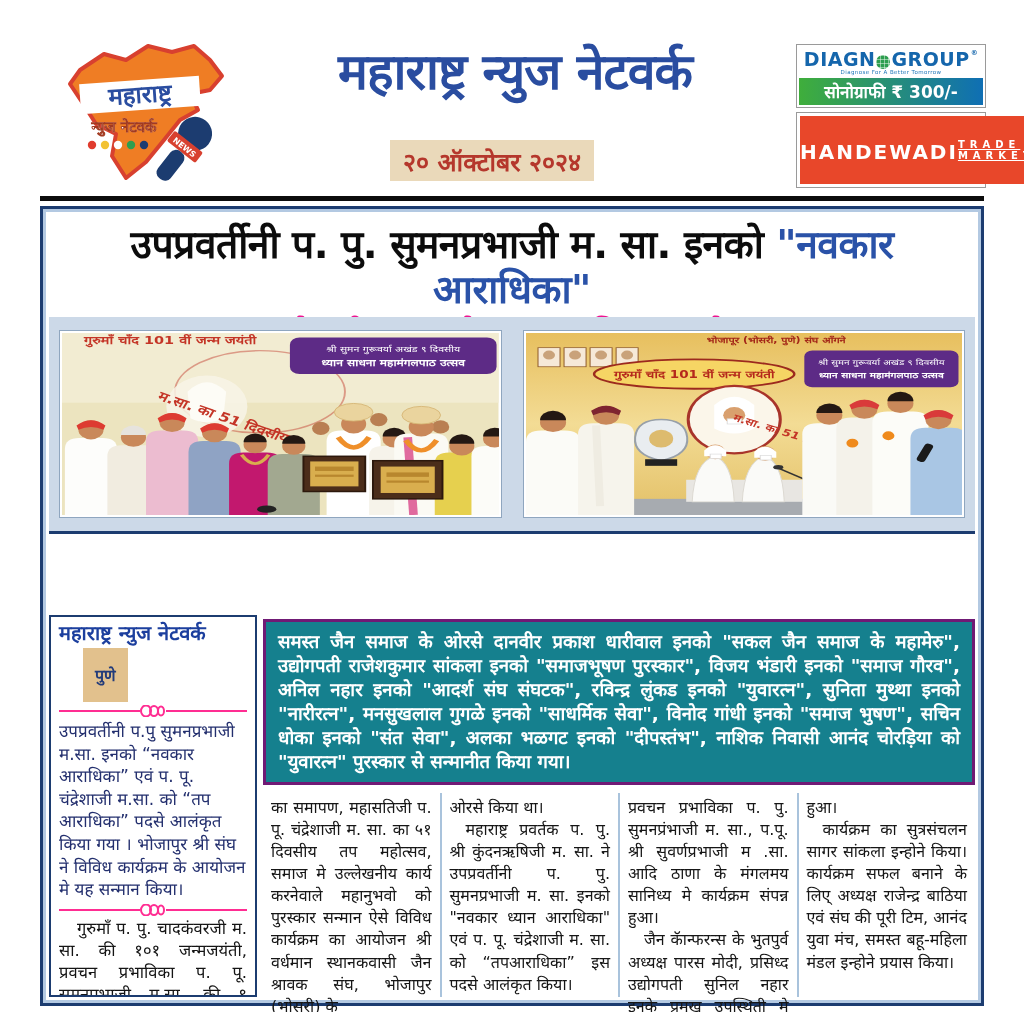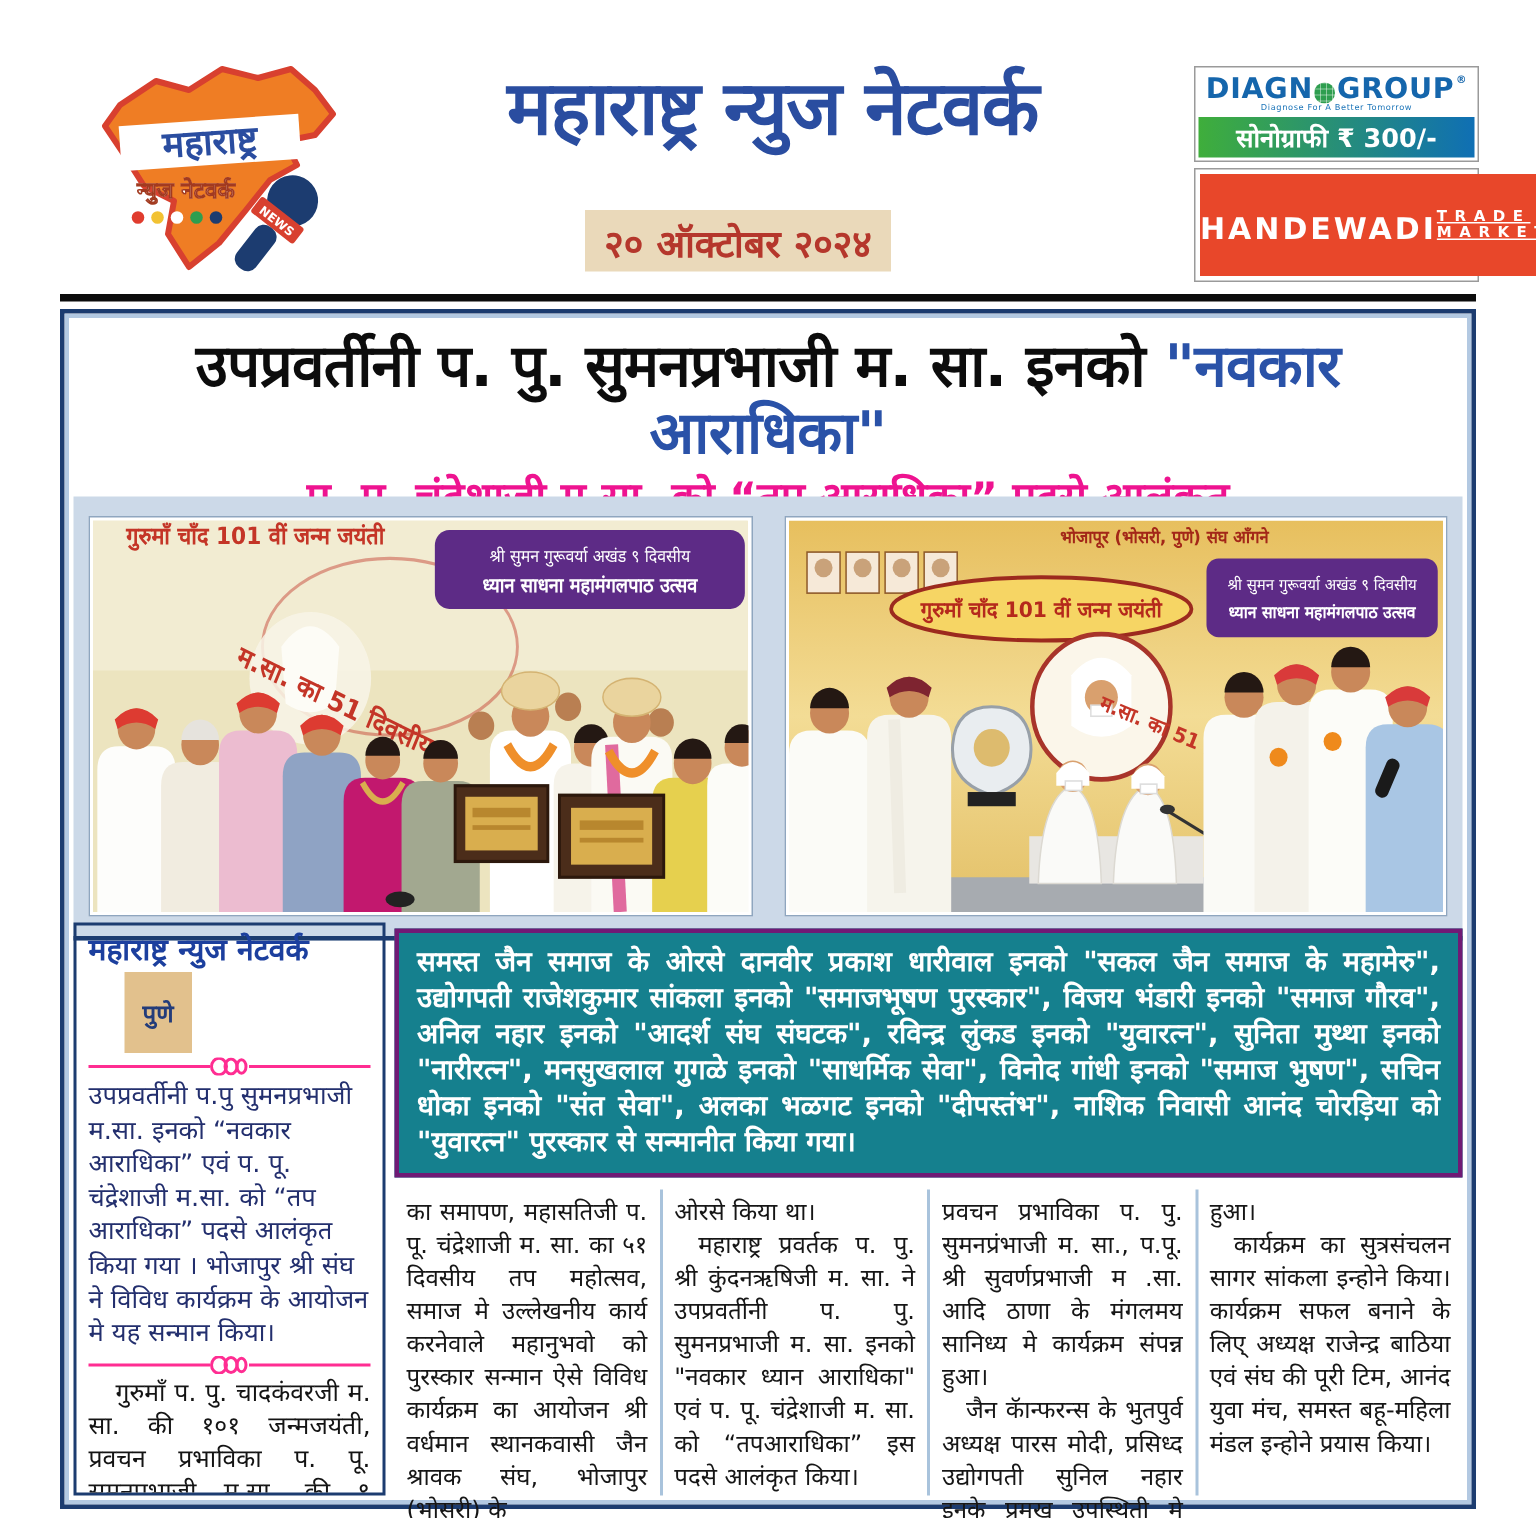--- a/index.html
+++ b/index.html
@@ -36,21 +36,21 @@
 
   
   .article{left:40px;top:206px;width:944px;height:800px;border:3px solid #1c3c70;background:#fff;
            box-shadow:inset 0 0 0 3px #b3c9e2;box-sizing:border-box;}
   .article-inner{position:absolute;inset:6px;}
   .headline-wrap{top:0;left:8px;right:8px;text-align:center;}
   .hl{font-size:39px;font-weight:800;margin:8px 0 2px;line-height:1.15;letter-spacing:-.5px;}
   .hl-black{color:#0c0c0c;} .hl-blue{color:#2a52a8;}
   .sub-hl{font-size:28px;font-weight:800;color:#ee1390;margin:2px 0 6px;line-height:1.2;}
 
-  .photos-panel{top:116px;left:0;right:0;height:296px;background:#ccd9e8;border-bottom:3px solid #1c3c70;
+  .photos-panel{top:102px;left:0;right:0;height:217px;background:#ccd9e8;border-bottom:3px solid #1c3c70;
                 display:flex;gap:21px;padding:13px 10px;box-sizing:border-box;}
   .photo-frame{flex:1;background:#fff;border:1px solid #8fa6bf;padding:2px;min-width:0;}
   .photo-frame svg{display:block;width:100%;height:100%;}
 
   .side-col{top:400px;left:0;width:208px;bottom:0;border:2px solid #1c3c70;padding:5px 8px;
             box-sizing:border-box;overflow:hidden;}
   .brand{color:#1c3f9e;font-weight:800;font-size:20px;line-height:1.1;}
   .city-chip{display:inline-block;background:#e2c18d;color:#233c7a;font-weight:700;font-size:16px;
              padding:16px 12px;margin:4px 0 1px 24px;}
   .pink-rule{display:flex;align-items:center;margin:2px 0;}

